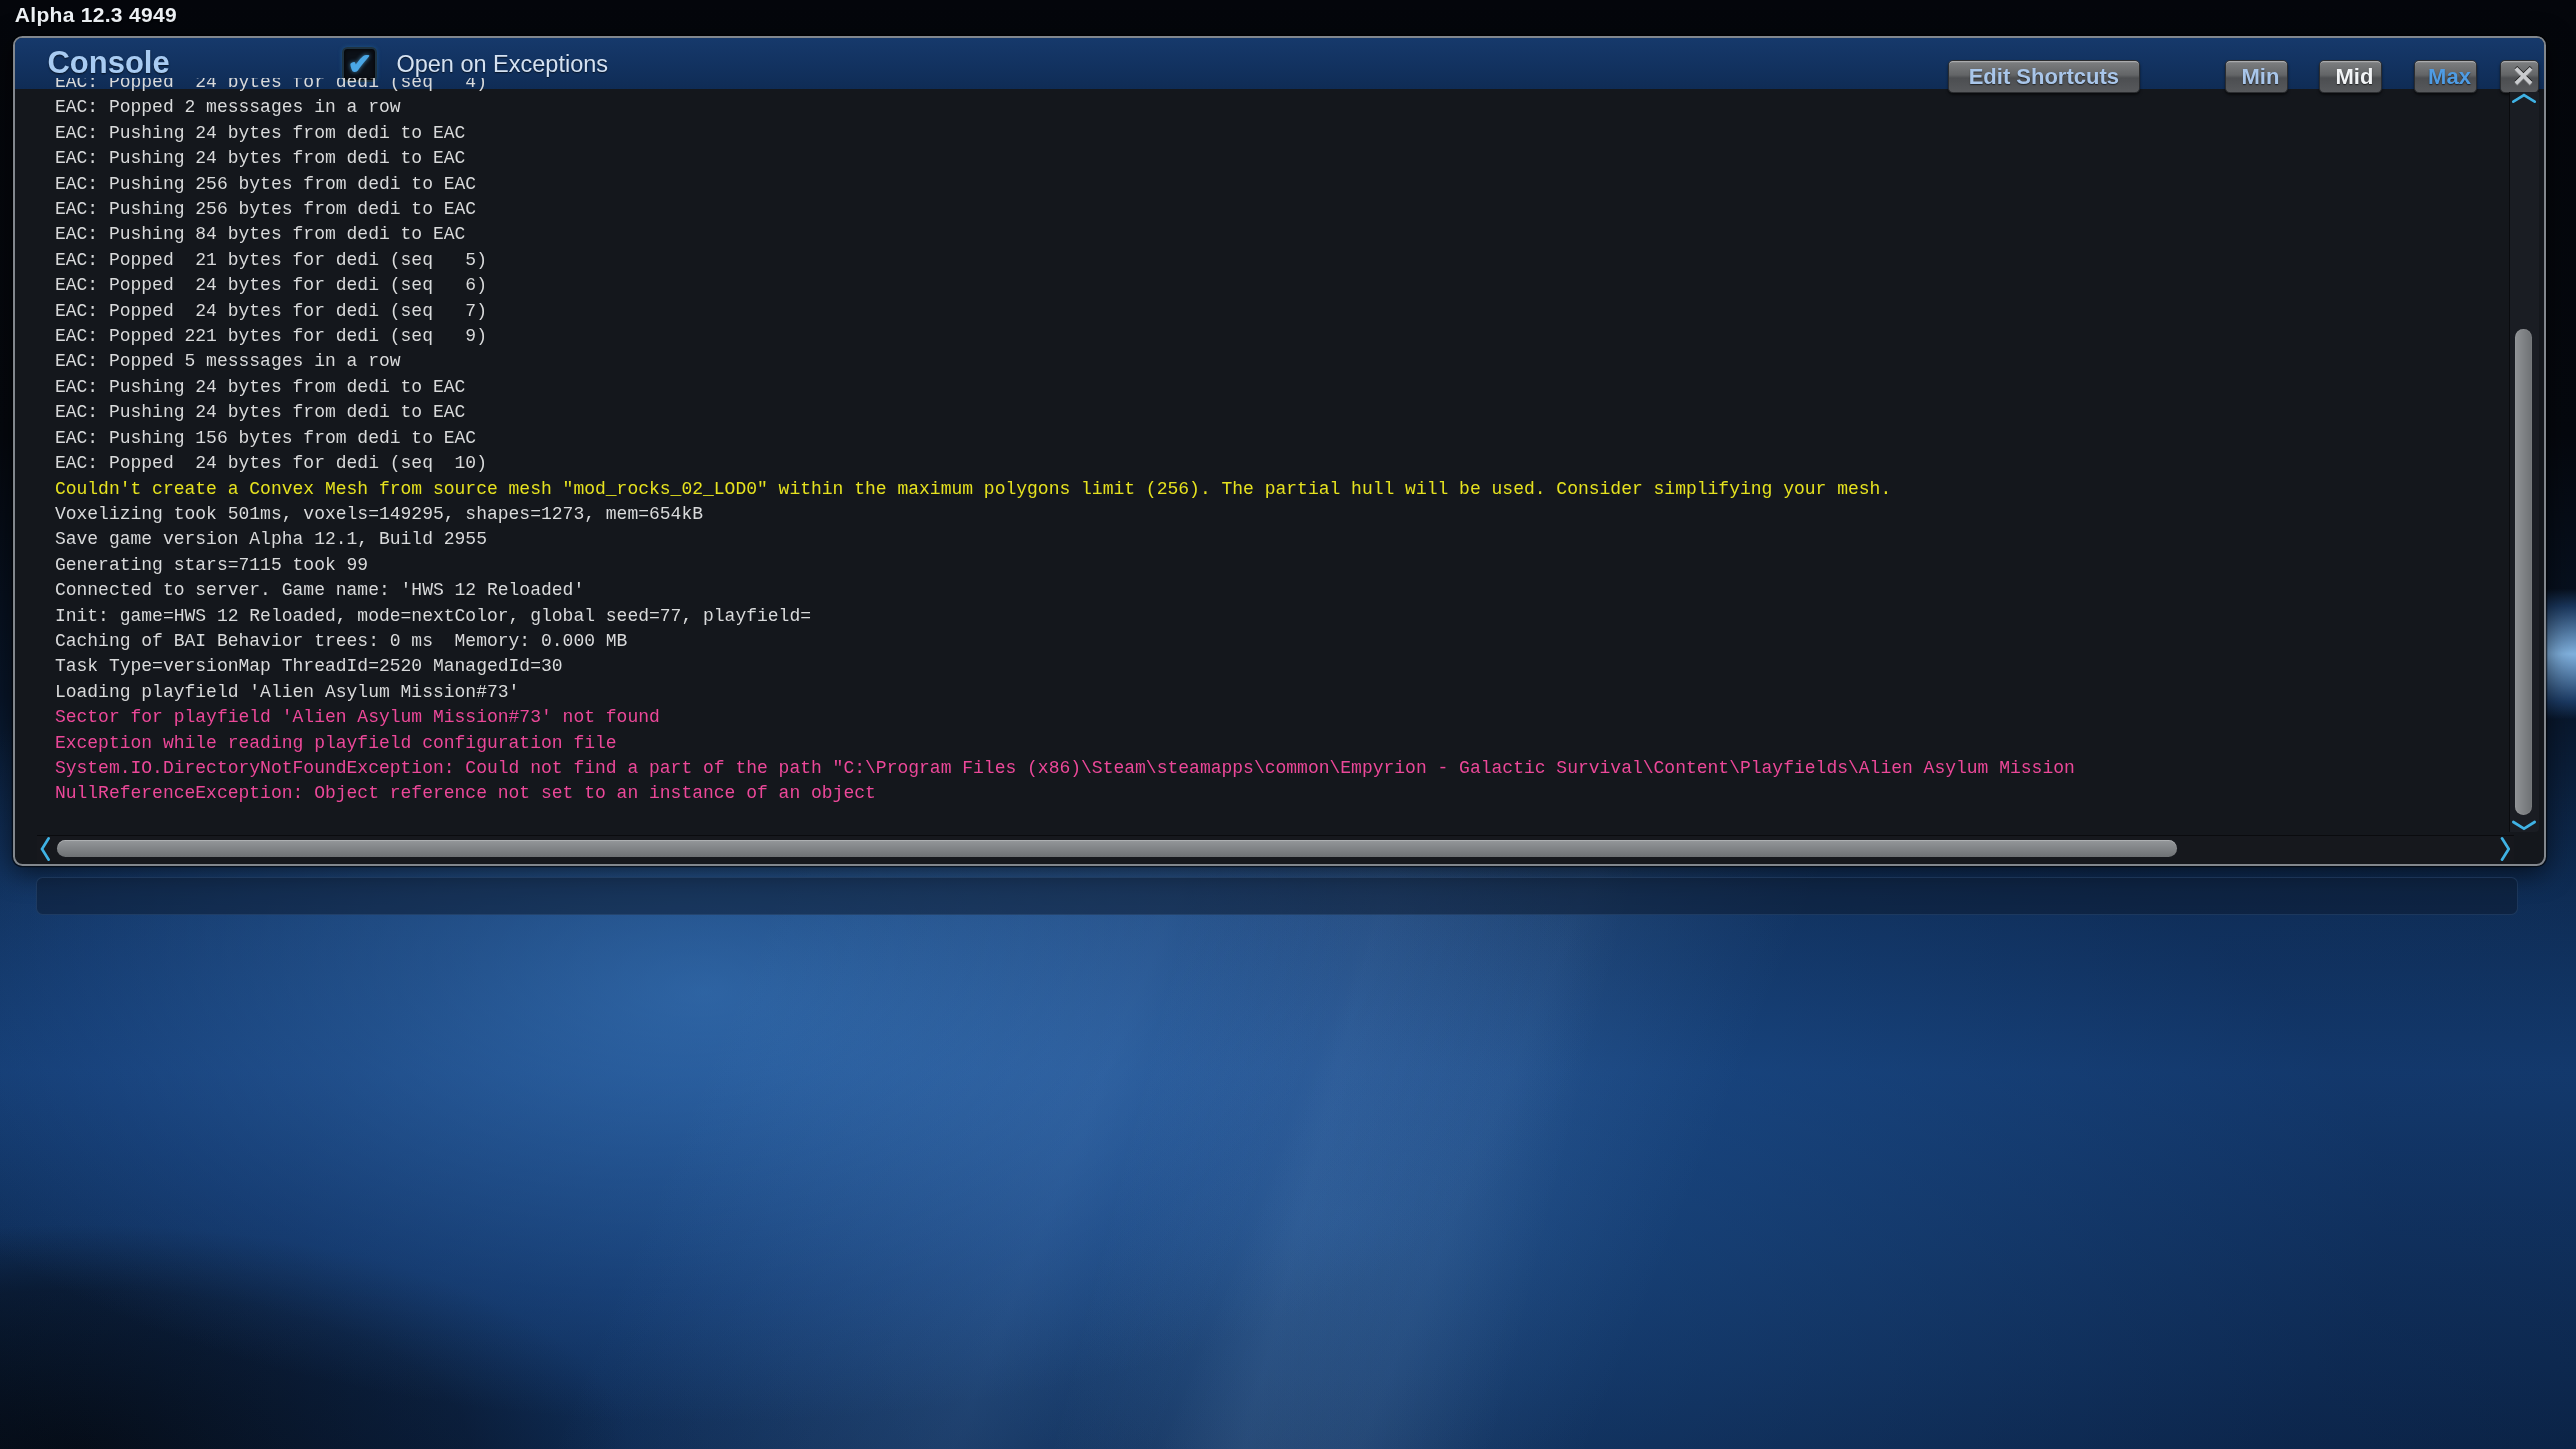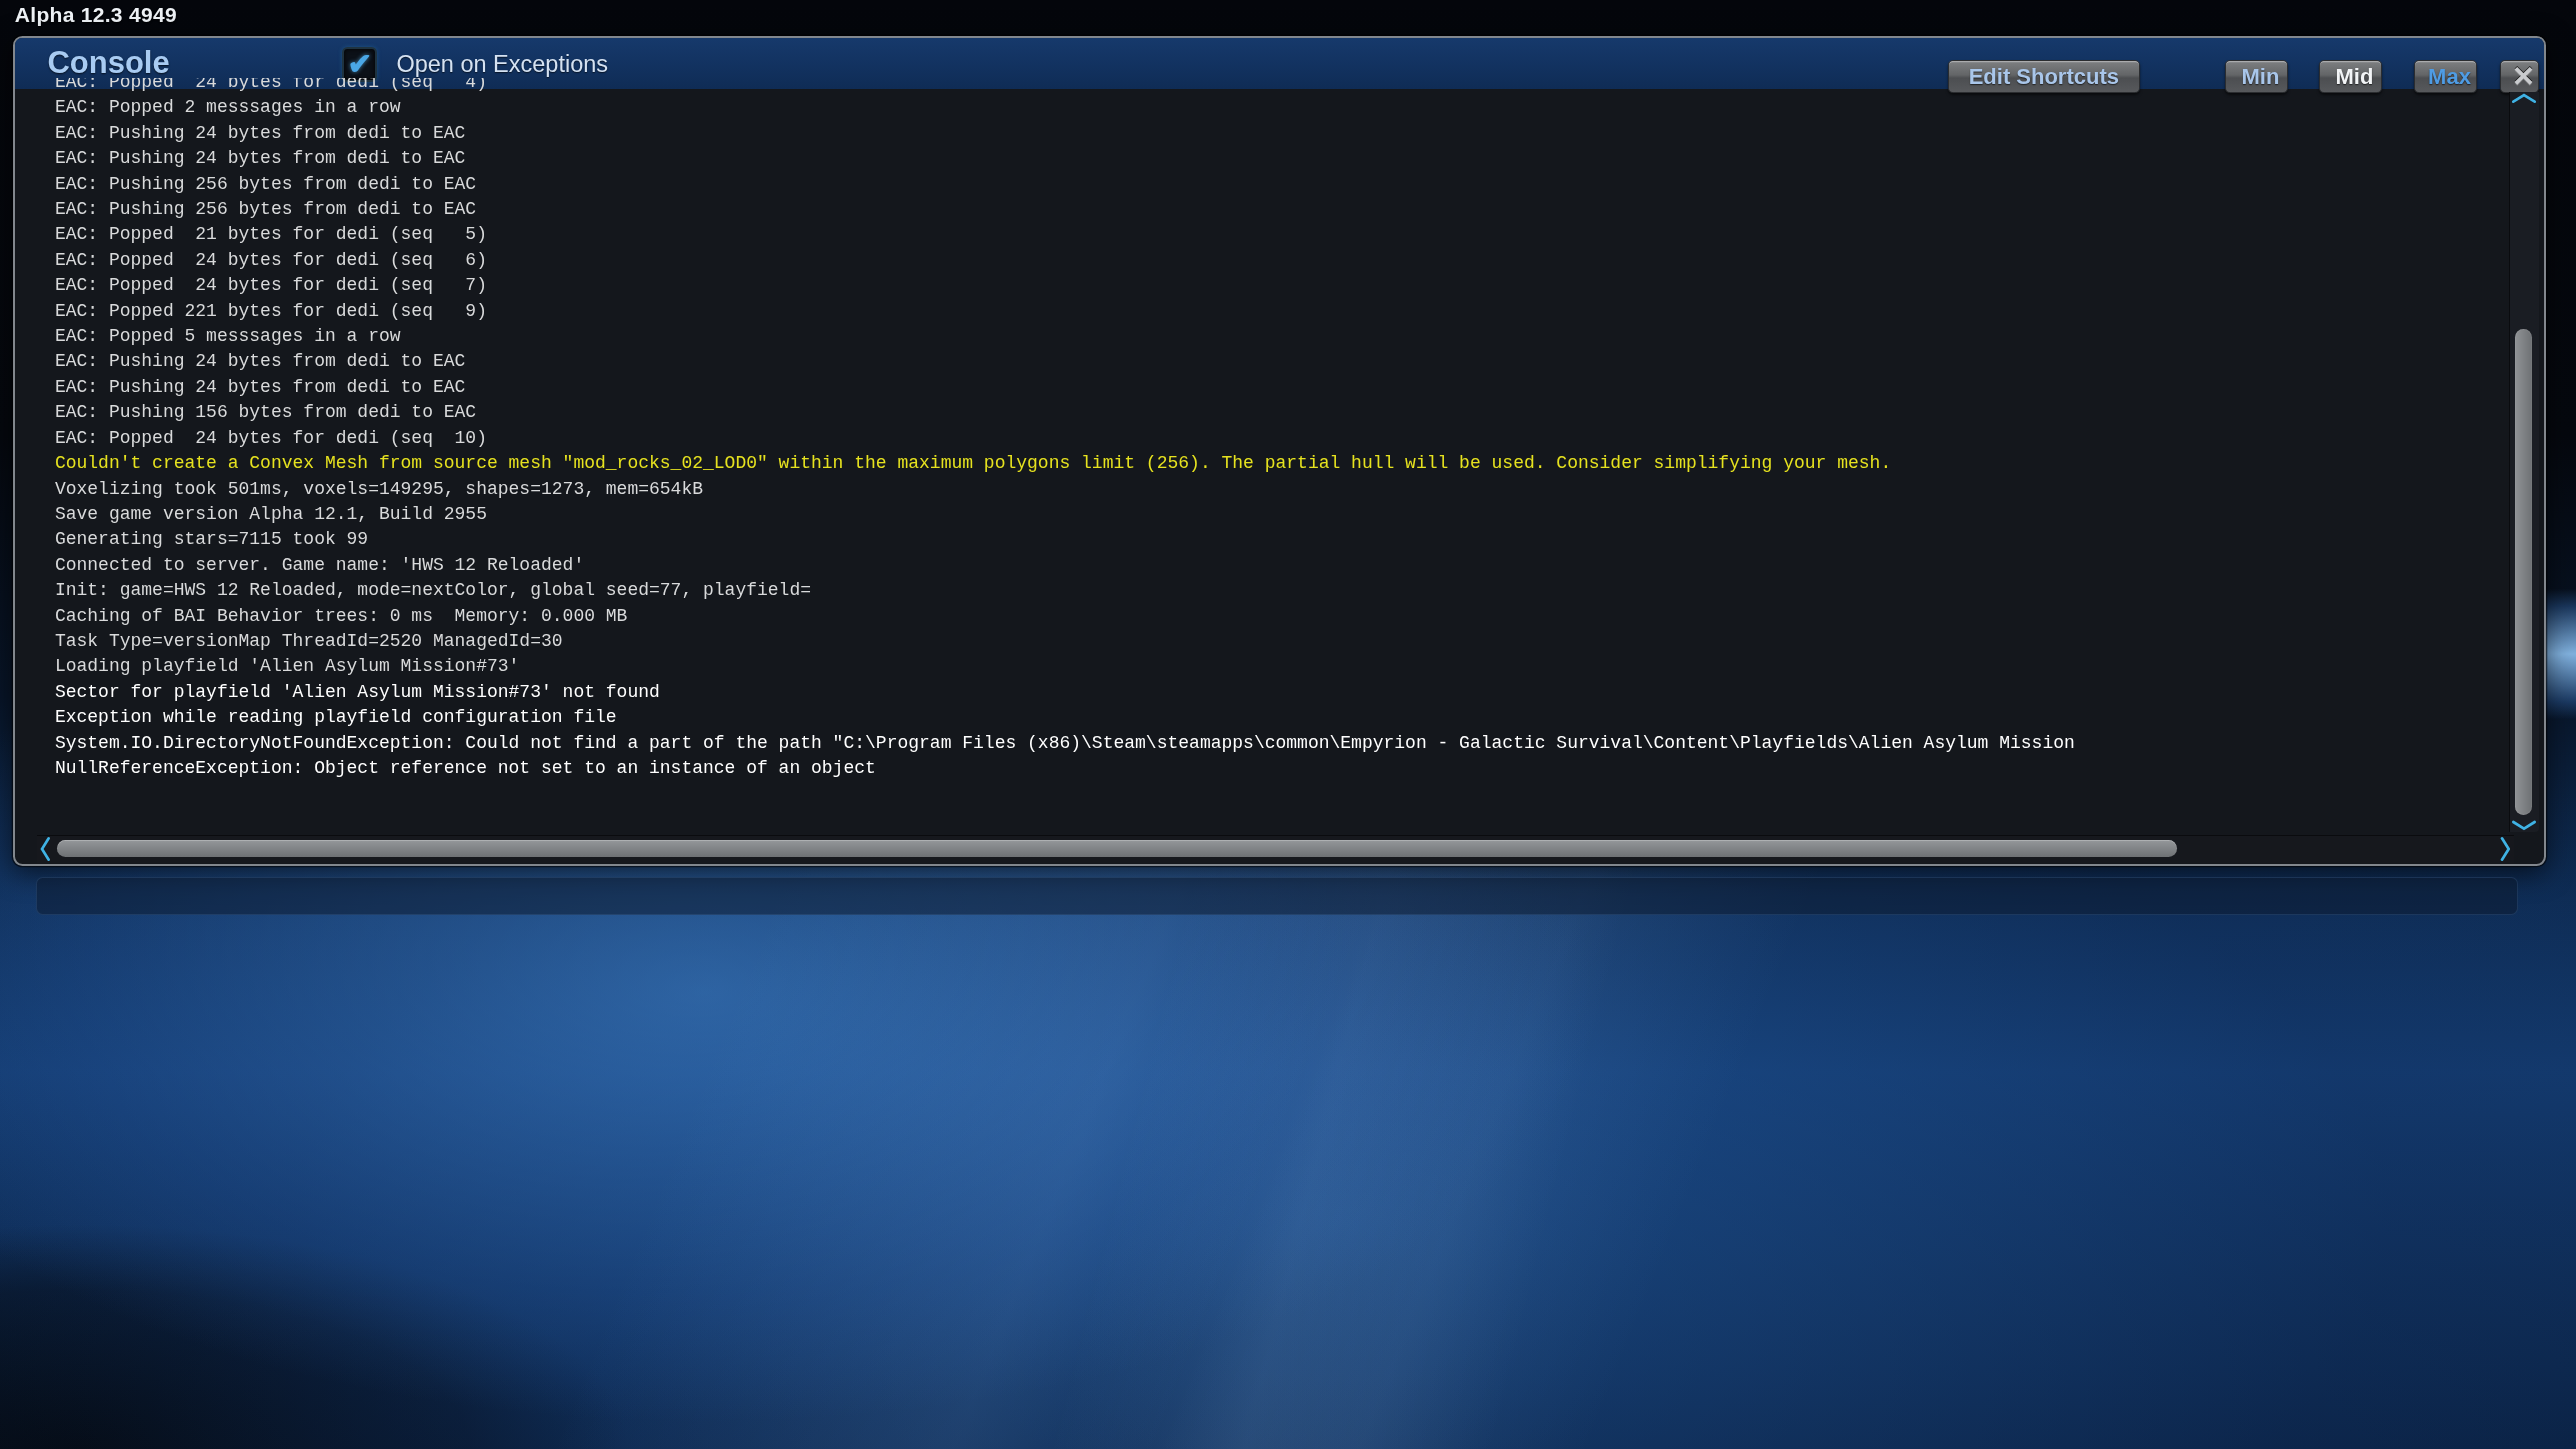--- a/index.html
+++ b/index.html
@@ -67,21 +67,21 @@
     text-shadow:0 -0.7px 0 rgba(0,0,0,0.8),0 1.3px 0.7px rgba(255,255,255,0.25);}
   
   .log-view{
     position:absolute;left:23.5px;top:40px;width:2455px;height:778px;overflow:hidden;
     font-family:Liberation Mono, monospace;font-size:18px;line-height:25.4px;
     padding:0 0 0 16px;box-sizing:border-box;
   }
   .log-view .pad{height:0;margin-top:-8px;}
   .log-line{white-space:pre;color:#d9dadb;}
   .log-line.warning{color:#e6e21f;}
-  .log-line.error{color:#ffffff;}
+  .log-line.error{color:#ec4899;}
   
   .vscroll{
     position:absolute;top:54px;right:5.4px;width:29.5px;bottom:32px;
     background:#1a1d23;border-left:1.3px solid #0a0b0e;border-radius:0 0 4px 0;
   }
   .vscroll .chev{position:absolute;left:50%;transform:translateX(-50%);}
   .vscroll .chev.up{top:1.3px;}
   .vscroll .chev.down{bottom:1.3px;}
   .vthumb{
     position:absolute;left:5.4px;top:237px;width:17.4px;height:486px;border-radius:8.7px;
@@ -142,20 +142,21 @@
     </div>
 
     <div class="log-view">
       <div class="pad"></div>
     <div class="log-line info">EAC: Popped  24 bytes for dedi (seq   4)</div>
         <div class="log-line info">EAC: Popped 2 messsages in a row</div>
         <div class="log-line info">EAC: Pushing 24 bytes from dedi to EAC</div>
         <div class="log-line info">EAC: Pushing 24 bytes from dedi to EAC</div>
         <div class="log-line info">EAC: Pushing 256 bytes from dedi to EAC</div>
         <div class="log-line info">EAC: Pushing 256 bytes from dedi to EAC</div>
+        <div class="log-line info">EAC: Pushing 84 bytes from dedi to EAC</div>
         <div class="log-line info">EAC: Popped  21 bytes for dedi (seq   5)</div>
         <div class="log-line info">EAC: Popped  24 bytes for dedi (seq   6)</div>
         <div class="log-line info">EAC: Popped  24 bytes for dedi (seq   7)</div>
         <div class="log-line info">EAC: Popped 221 bytes for dedi (seq   9)</div>
         <div class="log-line info">EAC: Popped 5 messsages in a row</div>
         <div class="log-line info">EAC: Pushing 24 bytes from dedi to EAC</div>
         <div class="log-line info">EAC: Pushing 24 bytes from dedi to EAC</div>
         <div class="log-line info">EAC: Pushing 156 bytes from dedi to EAC</div>
         <div class="log-line info">EAC: Popped  24 bytes for dedi (seq  10)</div>
         <div class="log-line warning">Couldn't create a Convex Mesh from source mesh "mod_rocks_02_LOD0" within the maximum polygons limit (256). The partial hull will be used. Consider simplifying your mesh.</div>

